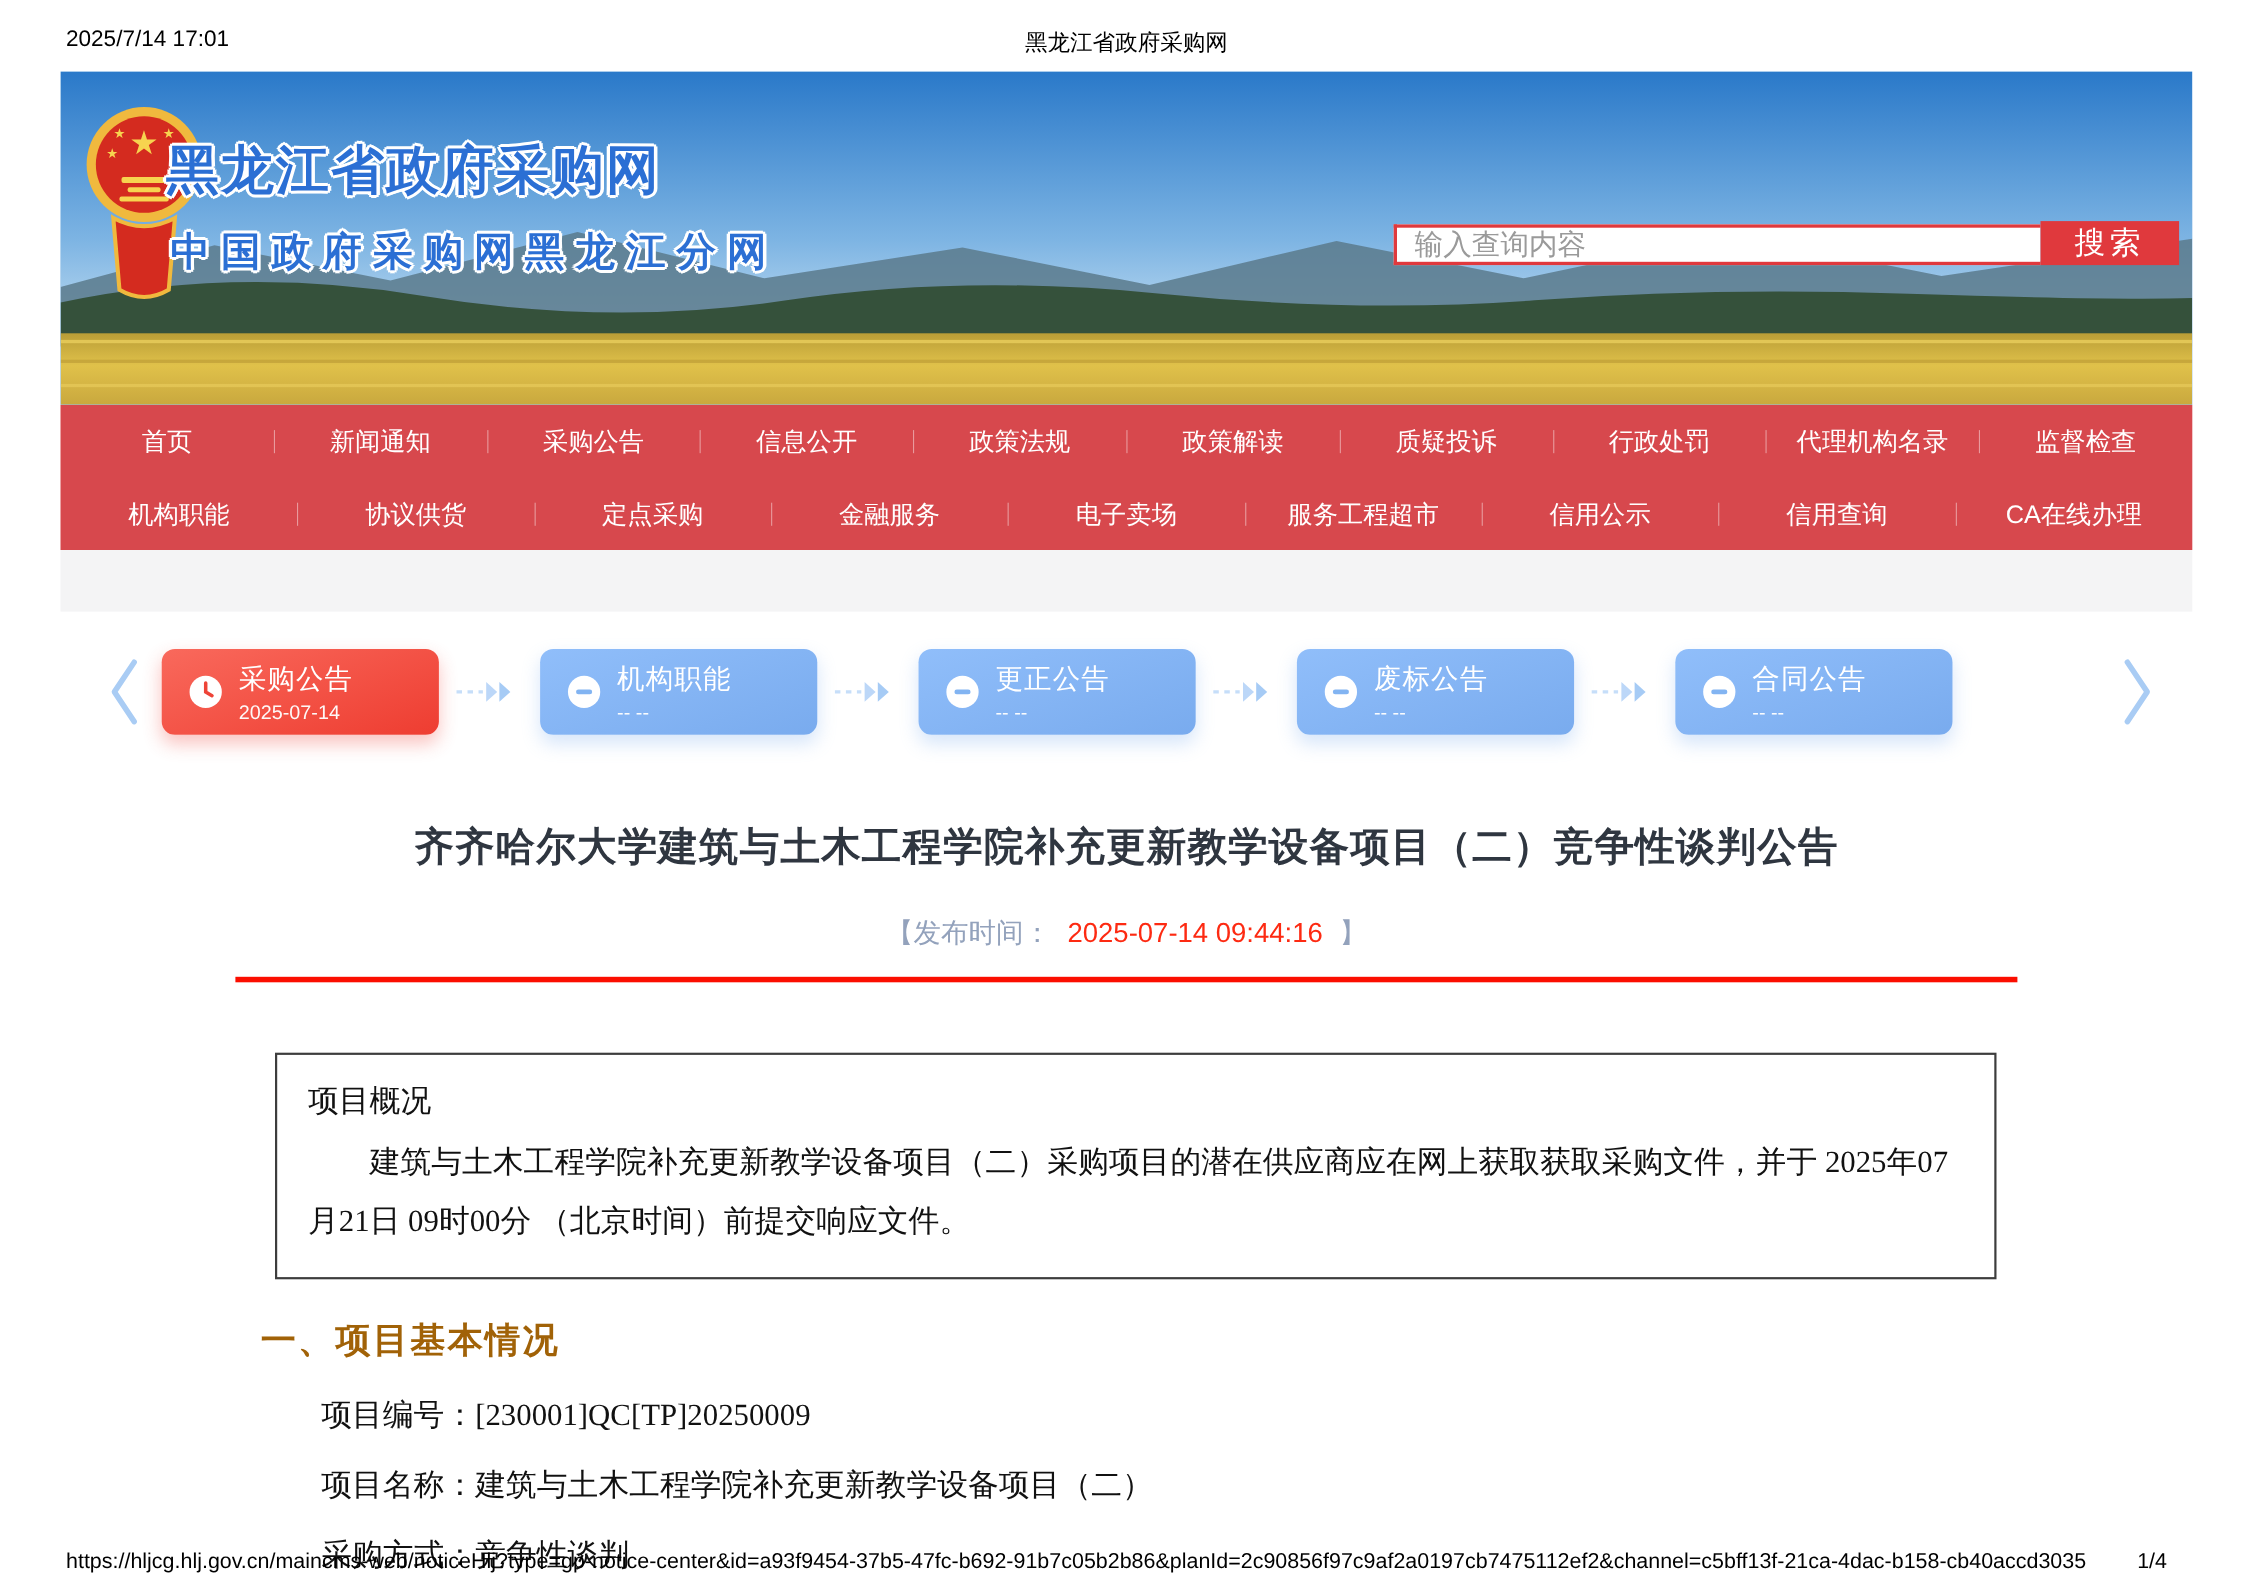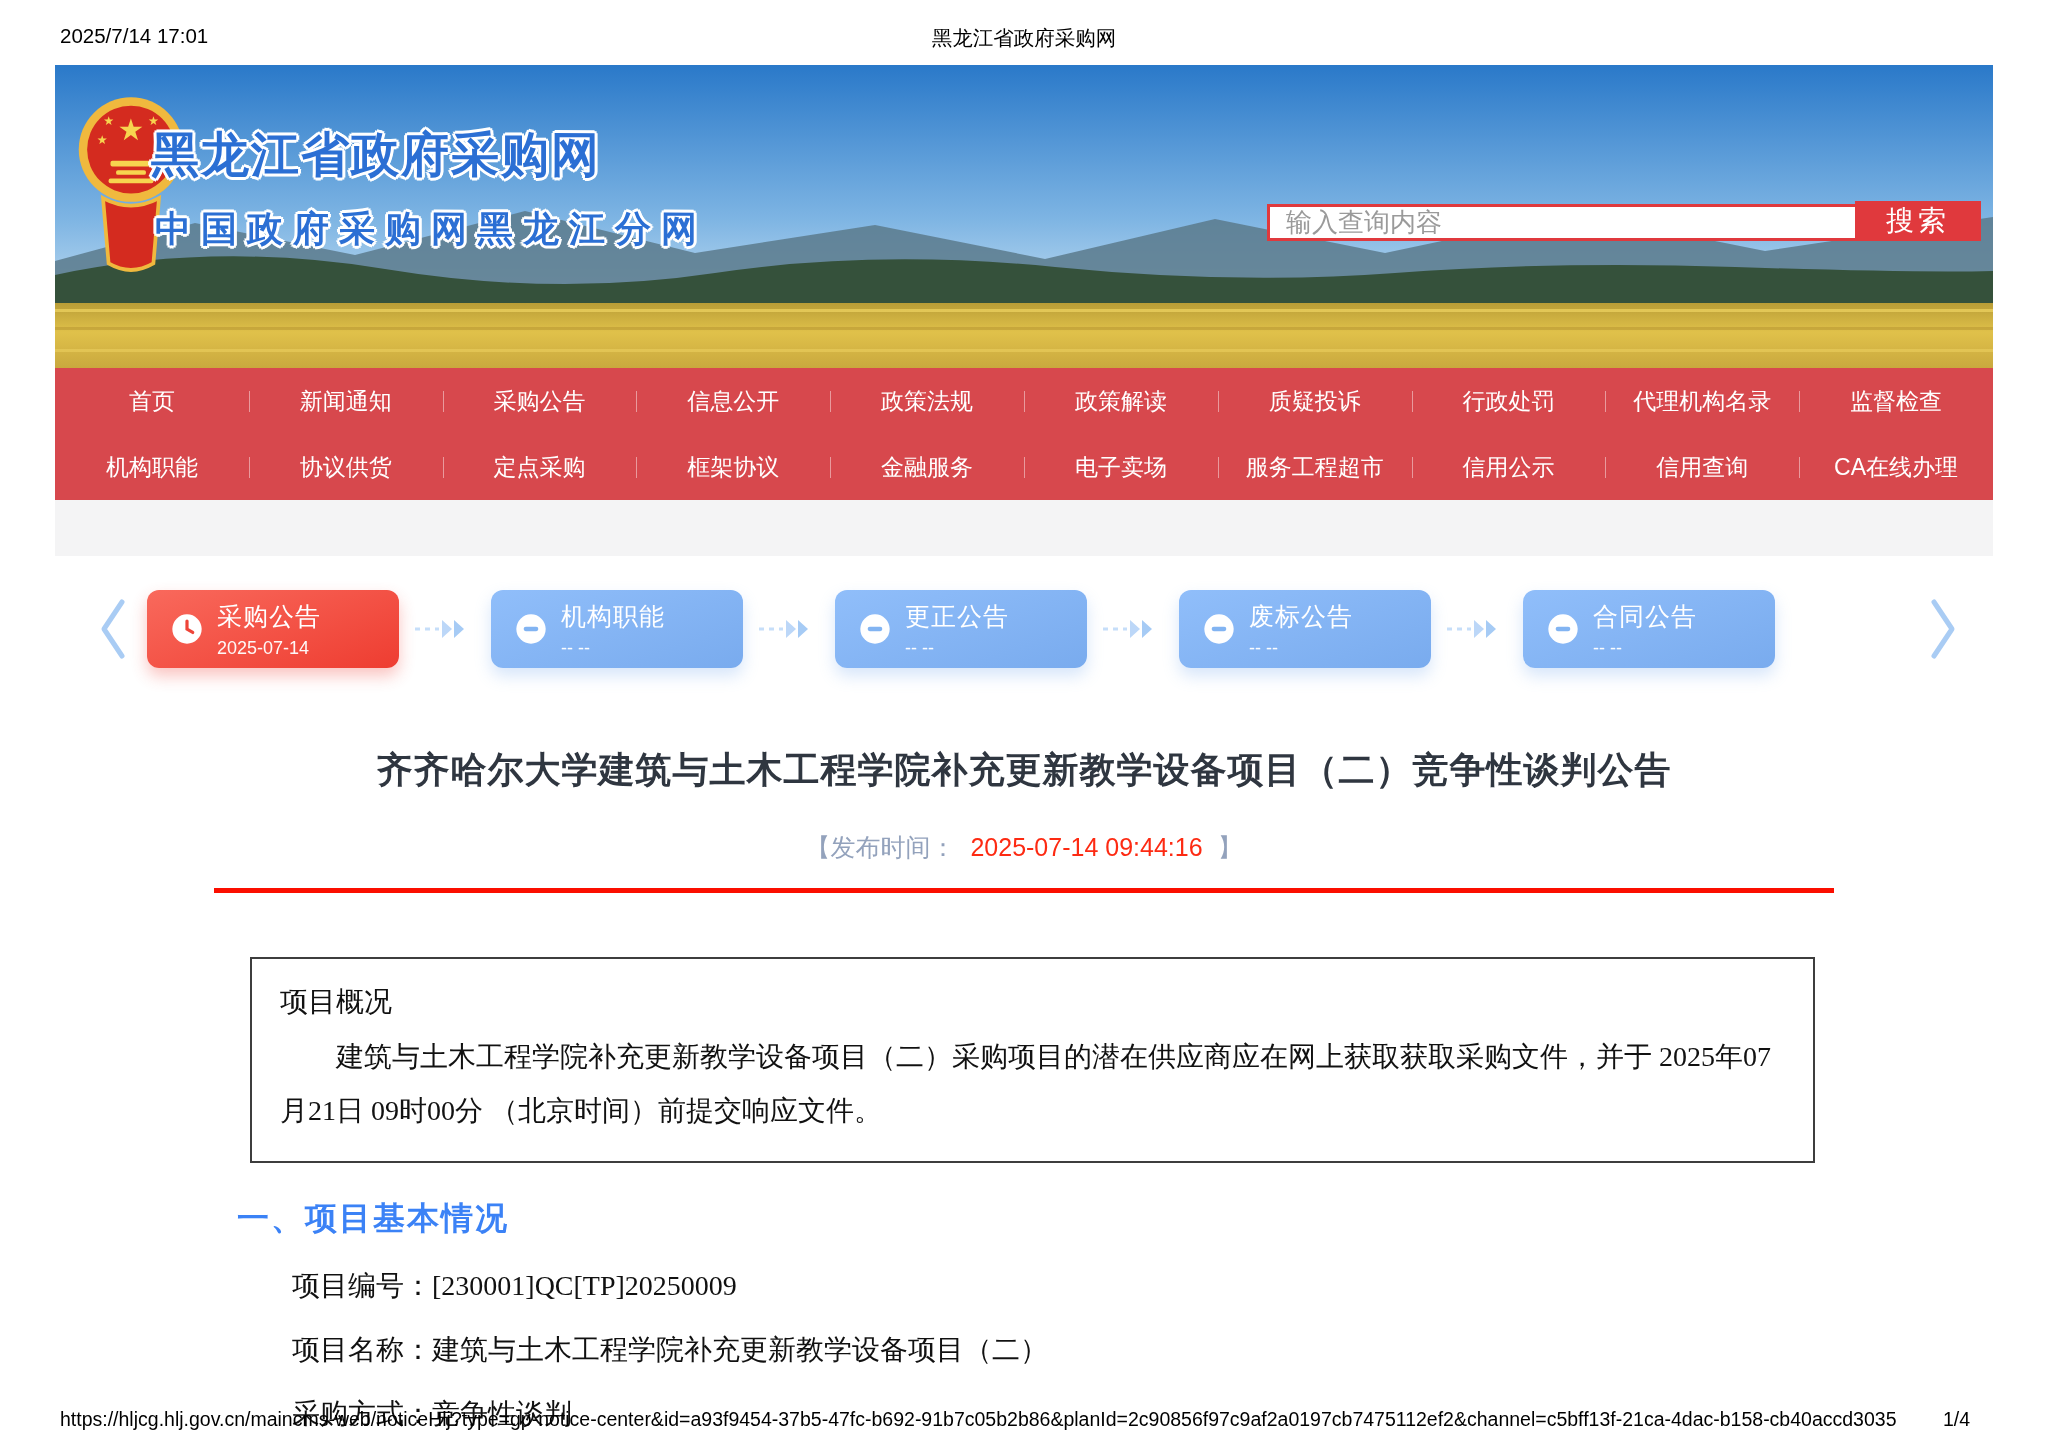--- a/index.html
+++ b/index.html
@@ -63,21 +63,21 @@
   .publish{text-align:center;margin-top:36px;font-size:25px;}
   .pub-label{color:#93a2bc;}
   .pub-time{color:#fd2a12;margin:0 8px;}
   .red-rule{width:1620px;height:5px;background:#fb0e00;margin:24px auto 0;}
 
   .overview-box{margin:64px 0 0 250px;width:1565px;box-sizing:border-box;border:2px solid #3d3d3d;
     padding:16px 28px 22px;font-family:"Liberation Serif","DejaVu Serif",serif;font-size:28px;
     color:#111;line-height:1.95;}
   .overview-box p{margin:0;text-indent:2em;}
   .sec-heading{margin:34px 0 4px 237px;font-family:"Liberation Serif","DejaVu Serif",serif;
-    font-size:32px;font-weight:bold;color:#3b82f6;letter-spacing:2px;}
+    font-size:32px;font-weight:bold;color:#a16207;letter-spacing:2px;}
   .sec-item{margin:26px 0 0 292px;font-family:"Liberation Serif","DejaVu Serif",serif;
     font-size:28px;color:#111;}
 </style>
 </head>
 <body>
 
 <div class="page">
 
   <div class="print-header">
     <span class="ph-left">2025/7/14 17:01</span>
@@ -140,21 +140,20 @@
       <a class="nav-item">政策解读</a>
       <a class="nav-item">质疑投诉</a>
       <a class="nav-item">行政处罚</a>
       <a class="nav-item">代理机构名录</a>
       <a class="nav-item">监督检查</a>
     </div>
     <div class="nav-row">
       <a class="nav-item">机构职能</a>
       <a class="nav-item">协议供货</a>
       <a class="nav-item">定点采购</a>
-      <a class="nav-item">框架协议</a>
       <a class="nav-item">金融服务</a>
       <a class="nav-item">电子卖场</a>
       <a class="nav-item">服务工程超市</a>
       <a class="nav-item">信用公示</a>
       <a class="nav-item">信用查询</a>
       <a class="nav-item">CA在线办理</a>
     </div>
   </nav>
 
   <div class="gray-strip"></div>

